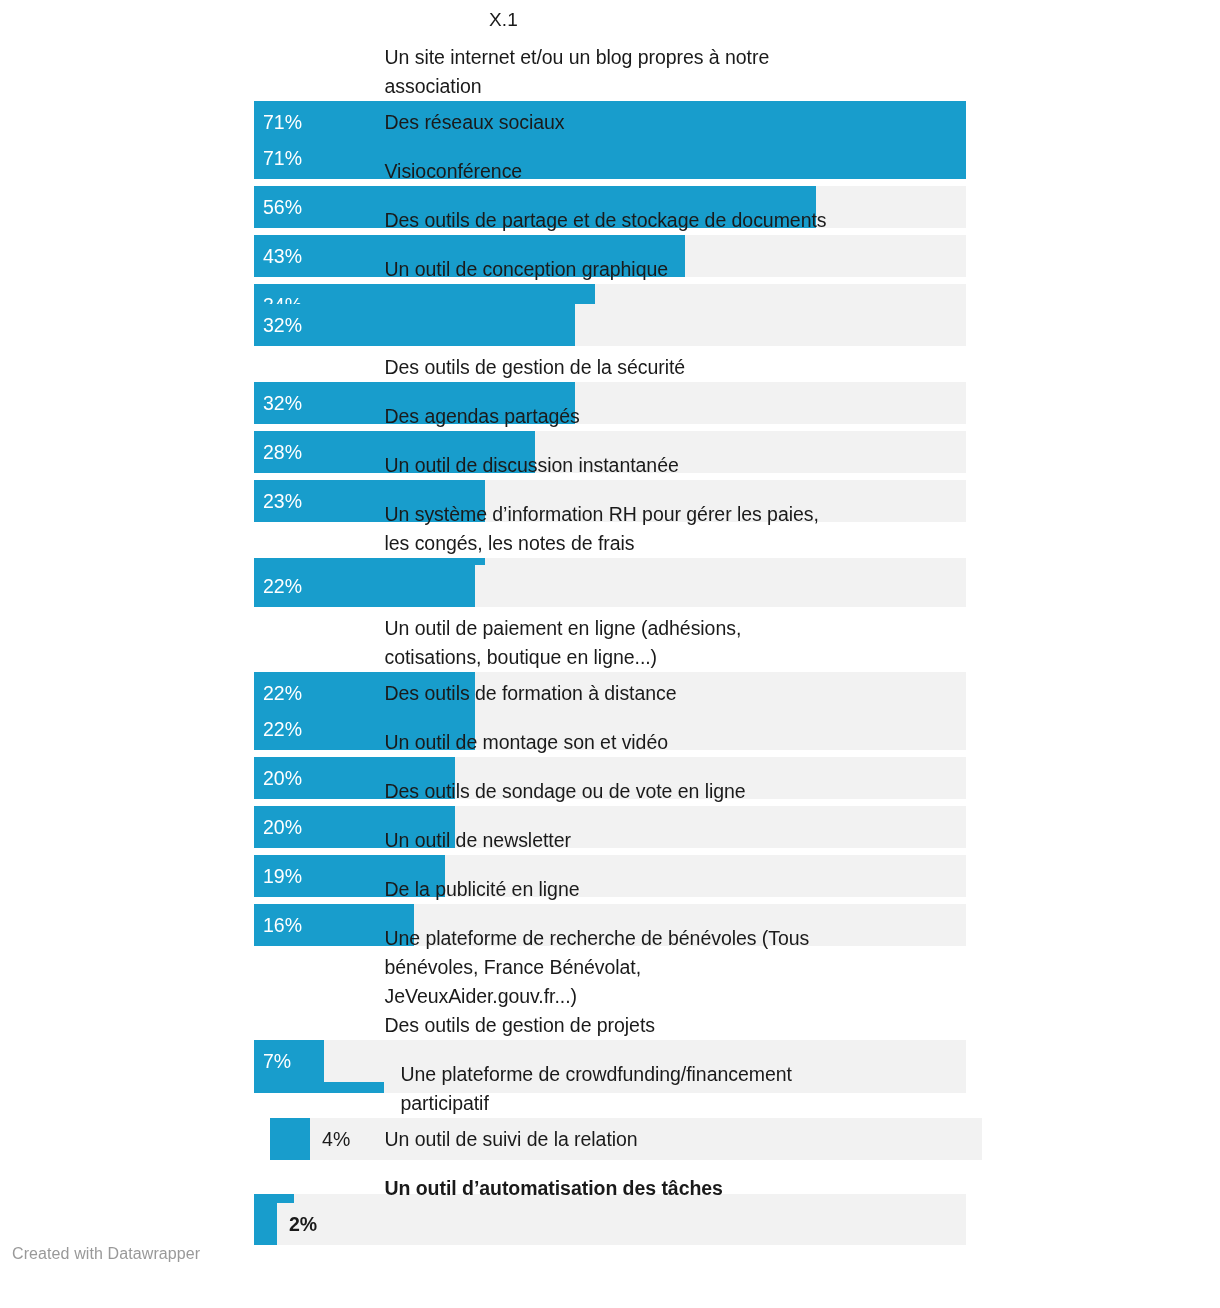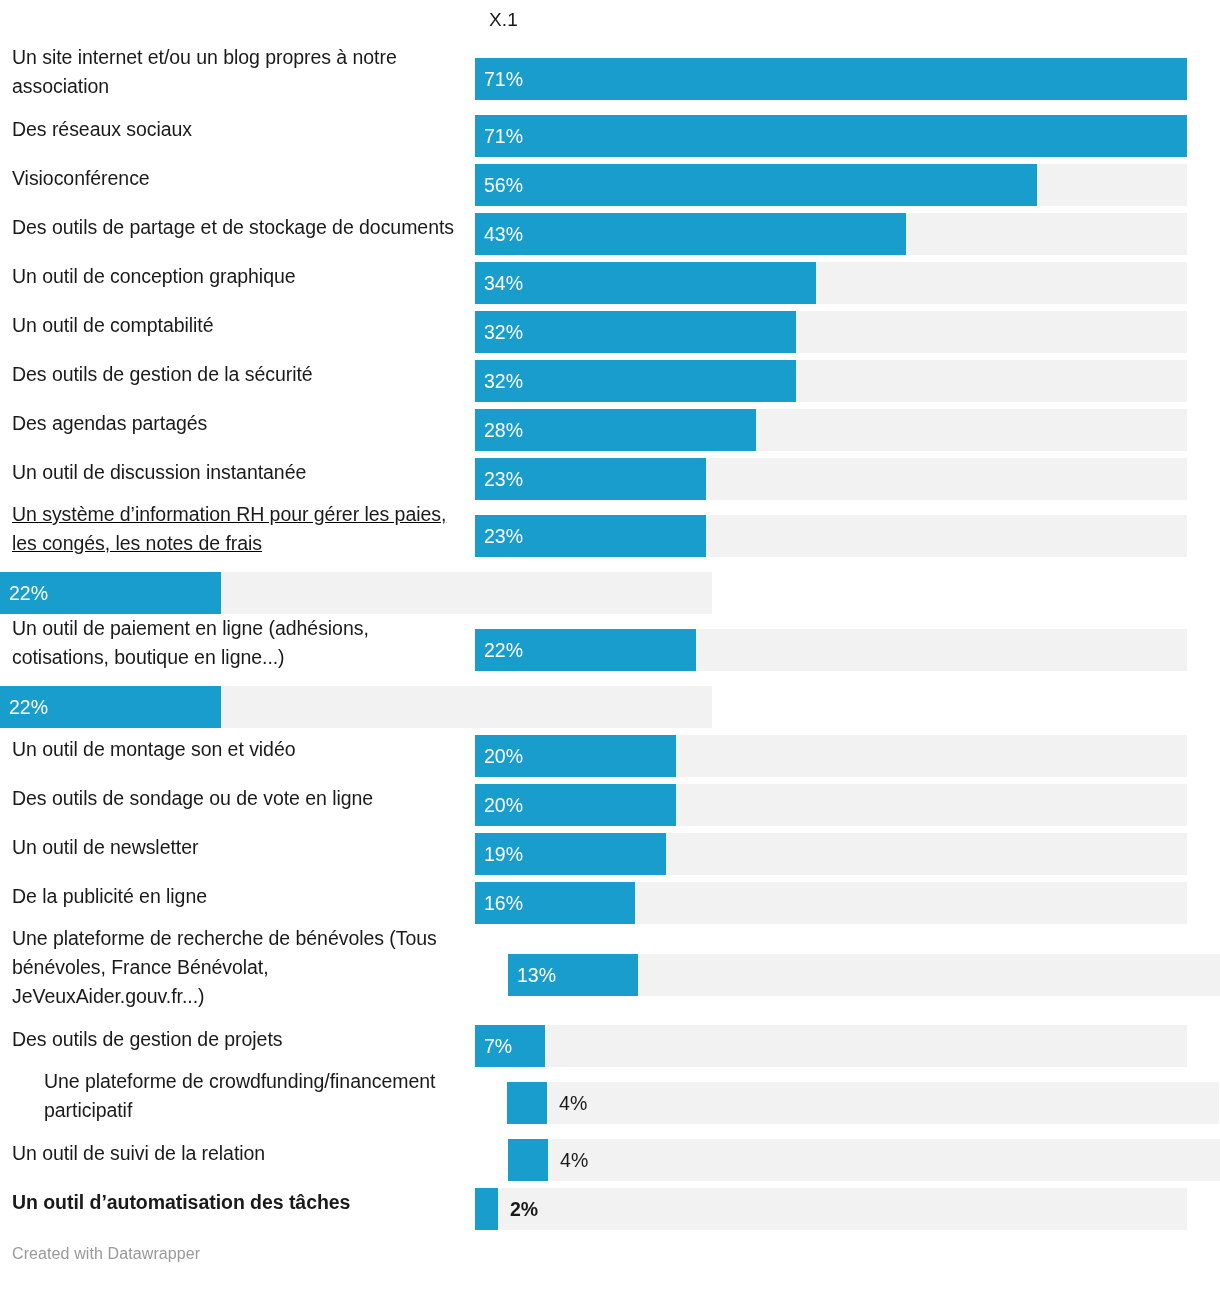--- a/index.html
+++ b/index.html
@@ -34,20 +34,21 @@
     left: 0;
     top: 43px;
     width: 1220px;
   }
   .row {
     position: relative;
     display: flex;
     align-items: center;
     width: 1220px;
     box-sizing: border-box;
+    flex-direction: column;
   }
   .row-label {
     width: 475px;
     padding-right: 14px;
     padding-left: 12px;
     box-sizing: border-box;
     font-size: 19.5px;
     line-height: 29px;
     color: #1a1a1a;
     letter-spacing: -0.05px;
@@ -139,21 +140,20 @@
       </div>
       <div class="row" style="height: 42px; margin-bottom: 7px;">
         <div class="row-label">Un outil de conception graphique</div>
         <div class="bar-area">
           <div class="track"></div>
           <div class="bar" style="width: 340.958px; background: rgb(24, 157, 204);"></div>
           <div class="bar-value inside">34%</div>
         </div>
       </div>
       <div class="row" style="height: 42px; margin-bottom: 7px;">
-        <div class="row-label">Un outil de comptabilité</div>
         <div class="bar-area">
           <div class="track"></div>
           <div class="bar" style="width: 320.901px; background: rgb(24, 157, 204);"></div>
           <div class="bar-value inside">32%</div>
         </div>
       </div>
       <div class="row" style="height: 42px; margin-bottom: 7px;">
         <div class="row-label">Des outils de gestion de la sécurité</div>
         <div class="bar-area">
           <div class="track"></div>
@@ -170,21 +170,21 @@
         </div>
       </div>
       <div class="row" style="height: 42px; margin-bottom: 7px;">
         <div class="row-label">Un outil de discussion instantanée</div>
         <div class="bar-area">
           <div class="track"></div>
           <div class="bar" style="width: 230.648px; background: rgb(24, 157, 204);"></div>
           <div class="bar-value inside">23%</div>
         </div>
       </div>
-      <div class="row" style="height: 58px; margin-bottom: 7px; text-decoration: underline;">
+      <div class="row" style="height: 58px; margin-bottom: 7px;">
         <div class="row-label">Un système d’information RH pour gérer les paies, les congés, les notes de frais</div>
         <div class="bar-area">
           <div class="track"></div>
           <div class="bar" style="width: 230.648px; background: rgb(24, 157, 204);"></div>
           <div class="bar-value inside">23%</div>
         </div>
       </div>
       <div class="row" style="height: 42px; margin-bottom: 7px;">
         <div class="bar-area">
           <div class="track"></div>
@@ -194,20 +194,21 @@
       </div>
       <div class="row" style="height: 58px; margin-bottom: 7px;">
         <div class="row-label">Un outil de paiement en ligne (adhésions, cotisations, boutique en ligne...)</div>
         <div class="bar-area">
           <div class="track"></div>
           <div class="bar" style="width: 220.62px; background: rgb(24, 157, 204);"></div>
           <div class="bar-value inside">22%</div>
         </div>
       </div>
       <div class="row" style="height: 42px; margin-bottom: 7px;">
+        <div class="row-label">Des outils de formation à distance</div>
         <div class="bar-area">
           <div class="track"></div>
           <div class="bar" style="width: 220.62px; background: rgb(24, 157, 204);"></div>
           <div class="bar-value inside">22%</div>
         </div>
       </div>
       <div class="row" style="height: 42px; margin-bottom: 7px;">
         <div class="row-label">Un outil de montage son et vidéo</div>
         <div class="bar-area">
           <div class="track"></div>
@@ -232,21 +233,21 @@
         </div>
       </div>
       <div class="row" style="height: 42px; margin-bottom: 7px;">
         <div class="row-label">De la publicité en ligne</div>
         <div class="bar-area">
           <div class="track"></div>
           <div class="bar" style="width: 160.451px; background: rgb(24, 157, 204);"></div>
           <div class="bar-value inside">16%</div>
         </div>
       </div>
-      <div class="row" style="height: 87px; margin-bottom: 7px; gap: 40px;">
+      <div class="row" style="height: 87px;  gap: 40px;">
         <div class="row-label">Une plateforme de recherche de bénévoles (Tous bénévoles, France Bénévolat, JeVeuxAider.gouv.fr...)</div>
         <div class="bar-area">
           <div class="track"></div>
           <div class="bar" style="width: 130.366px; background: rgb(24, 157, 204);"></div>
           <div class="bar-value inside">13%</div>
         </div>
       </div>
       <div class="row" style="height: 42px; margin-bottom: 7px;">
         <div class="row-label">Des outils de gestion de projets</div>
         <div class="bar-area">

